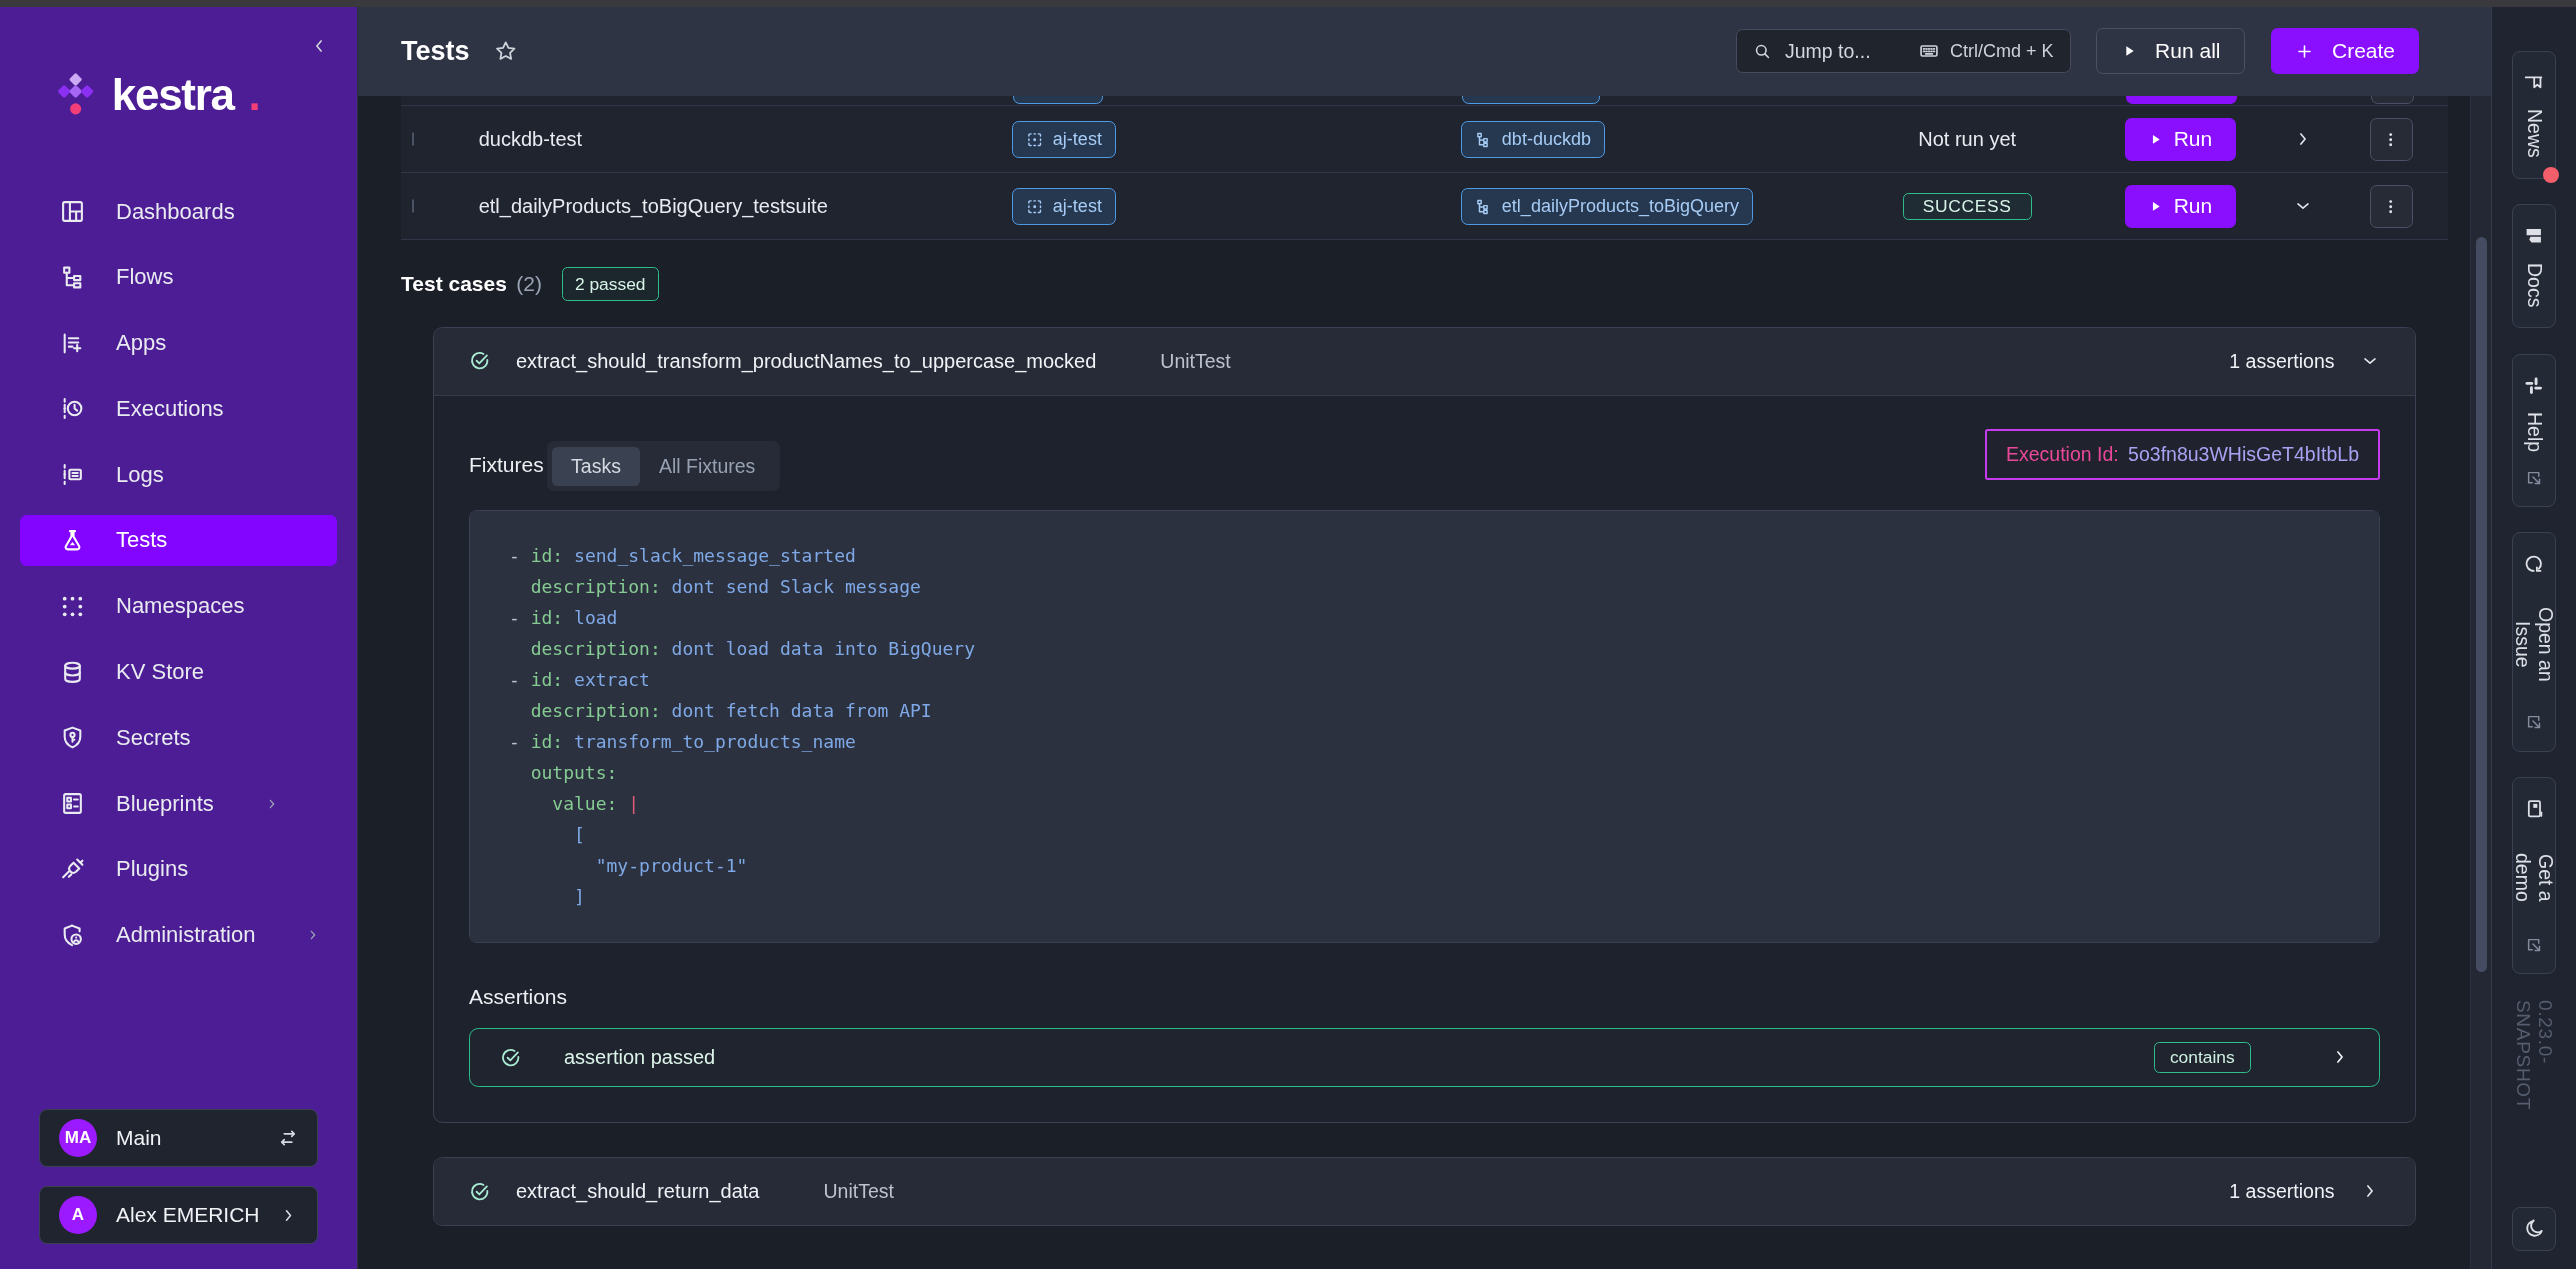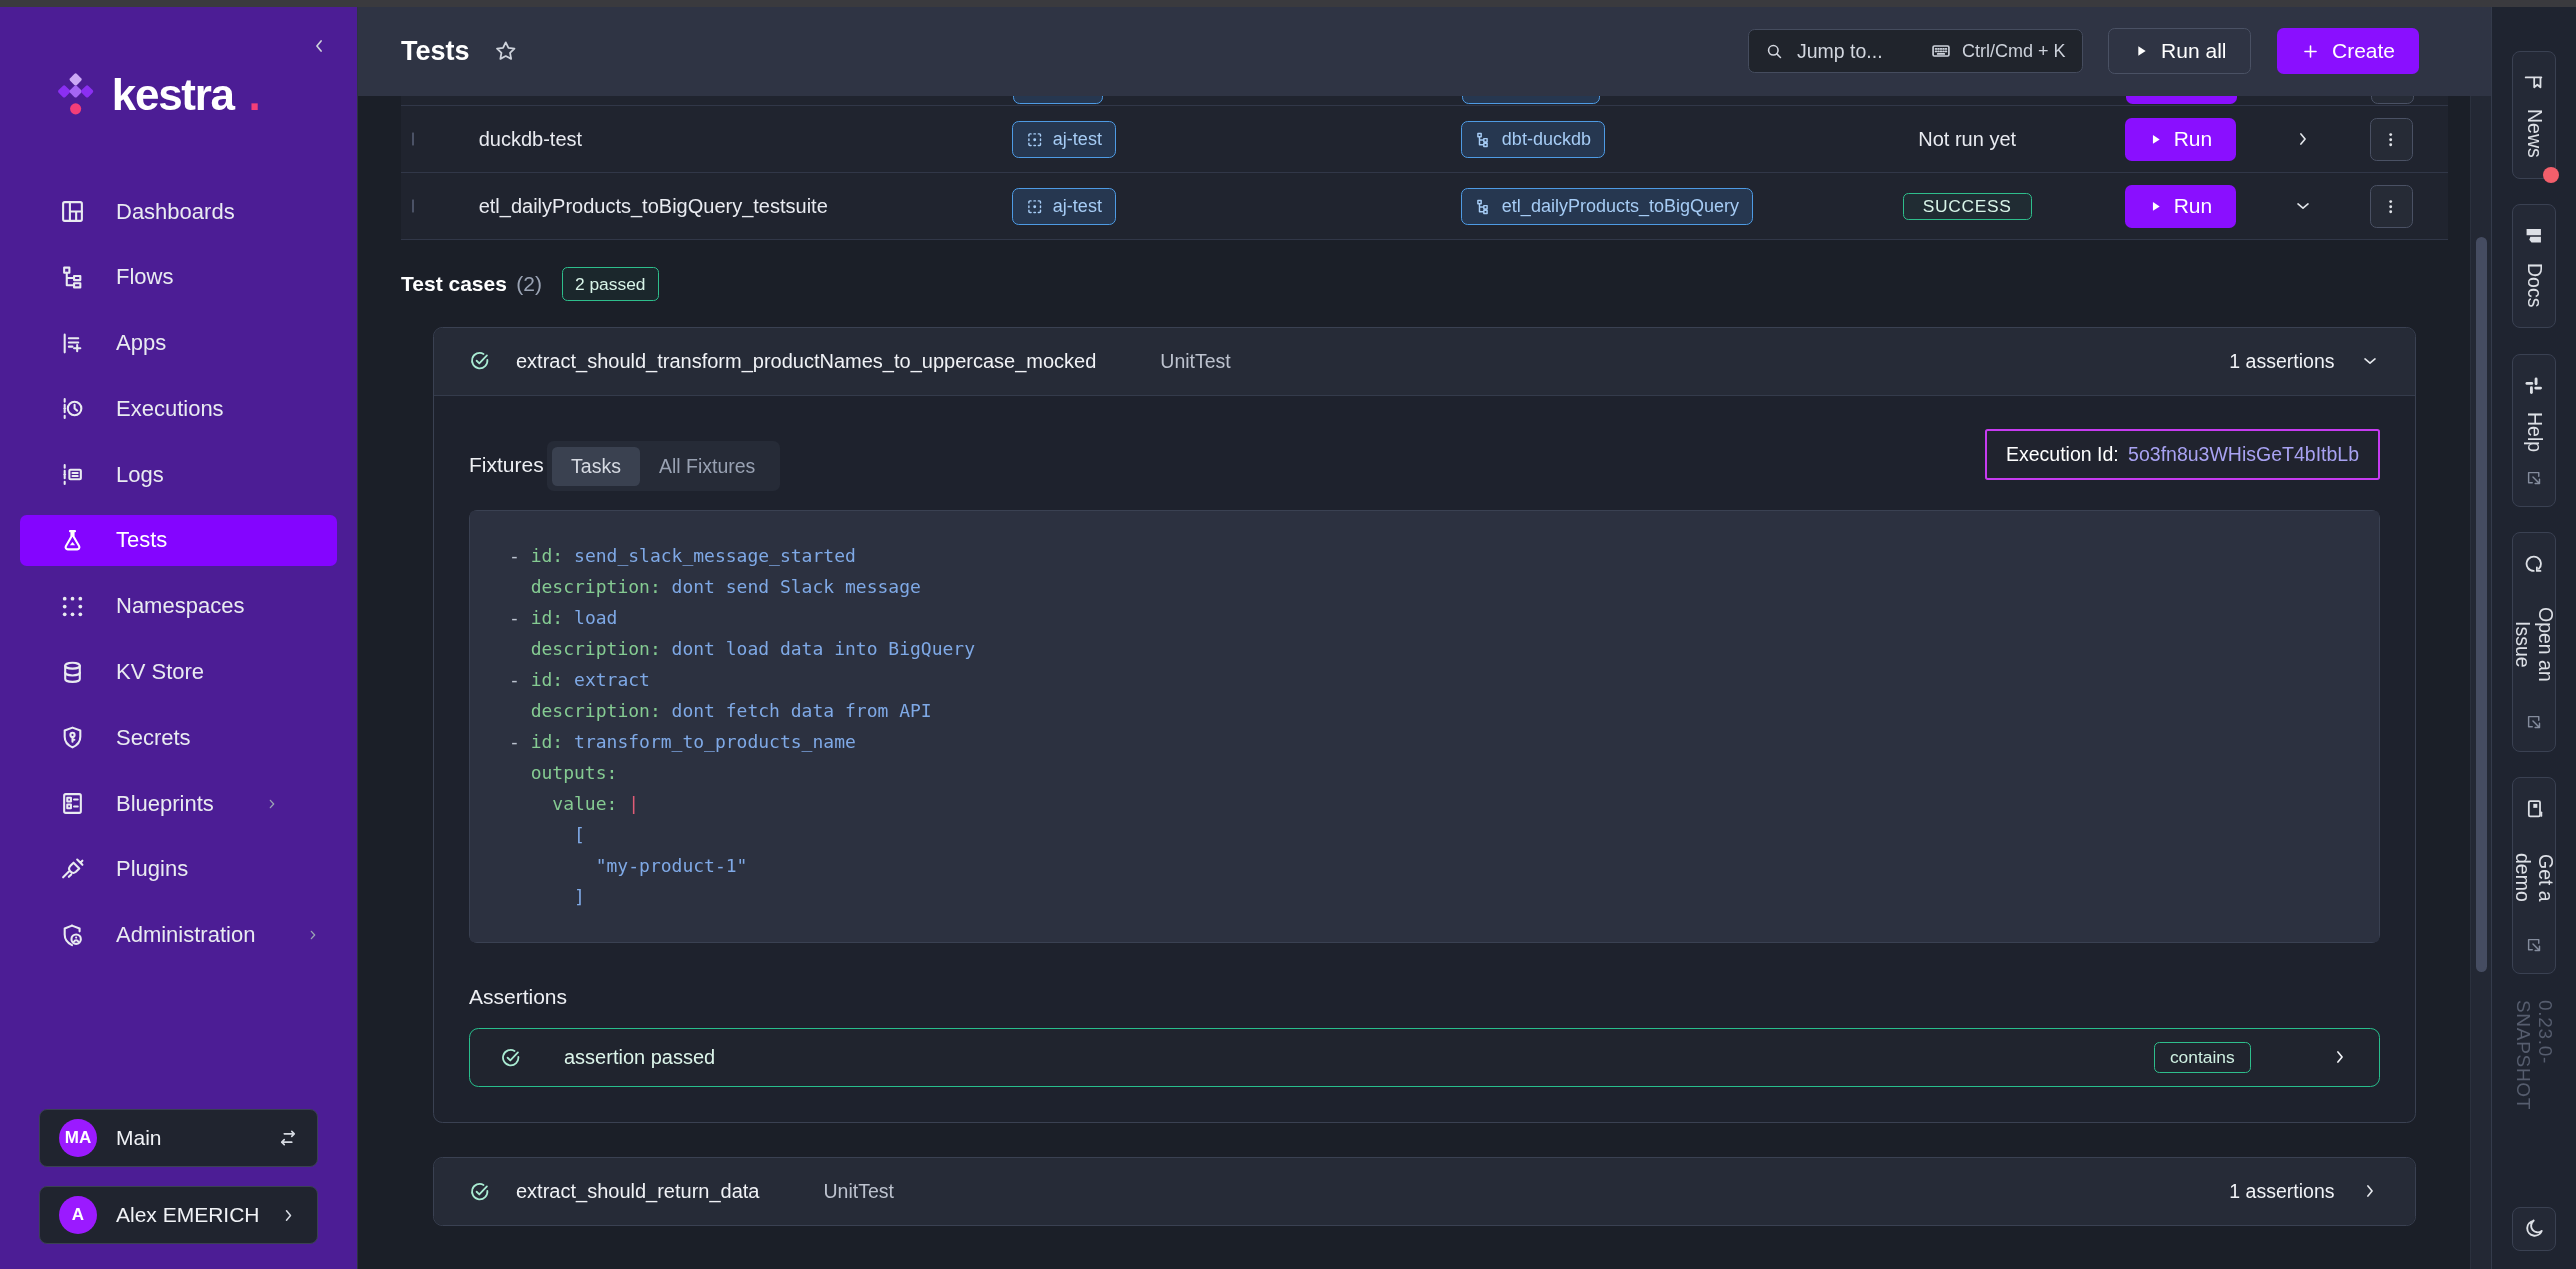--- a/index.html
+++ b/index.html
@@ -29,21 +29,21 @@
   .side-card-action { margin-left:auto; color:#d6dae2; }
 
   
   .main { flex:1; display:flex; flex-direction:column; position:relative; min-width:0; }
   .topbar { height:89px; background:#2f3444; display:flex; align-items:center; padding:0 72px 0 43px; gap:25.5px; flex:none; }
   .page-title { font-size:27px; font-weight:bold; color:#ffffff; }
   .star-btn { background:none; border:none; color:#cfd3dc; cursor:pointer; }
   .flex-spacer { flex:1; }
   .searchbox { width:335px; height:44px; background:#20242c; border:1.3px solid #454c5e; border-radius:6.7px; display:flex; align-items:center; padding:0 16px; gap:13.4px; font-size:19.5px; color:#d3d7df; cursor:text; }
   .search-shortcut { margin-left:auto; display:flex; align-items:center; gap:10.7px; color:#cdd2db; font-size:18px; }
-  .btn { height:46px; border-radius:6.7px; display:flex; align-items:center; gap:12px; padding:0 24px; font-size:21px; color:#ffffff; cursor:pointer; border:none; }
+  .btn { height:46px; border-radius:6.7px; display:flex; align-items:center; gap:18px; padding:0 24px; font-size:21px; color:#ffffff; cursor:pointer; border:none; }
   .btn-outline { border:1.3px solid #4a5164; background:transparent; }
   .btn-purple { background:#8A0FFF; }
 
   .content { flex:1; padding:0 43px; overflow:hidden; position:relative; }
   .scroll-track { position:absolute; top:89px; right:0; bottom:0; width:21px; background:#232834; border-left:0.7px solid #2b313e; }
   .scroll-thumb { position:absolute; top:141px; left:4.7px; width:11.4px; height:735px; border-radius:6px; background:#454c61; cursor:grab; }
 
   
   .clip-row { height:10.7px; overflow:hidden; position:relative; background:#20242f; border-bottom:1.3px solid #313748; }
   .frag { position:absolute; top:-34px; height:42px; border-radius:6.7px; }
@@ -84,21 +84,21 @@
   .case-type { font-size:19.5px; color:#bcc2ce; margin-left:64px; }
   .case-assert-count { margin-left:auto; font-size:19.5px; color:#f0f2f6; }
   .case-chevron { margin-left:25.5px; color:#e2e5ea; }
   .case-body { padding:29.5px 35px 35px; border-top:1.3px solid #343b4b; }
   .fx-row { display:flex; justify-content:space-between; align-items:flex-start; }
   .fx-label, .assert-label { font-size:21px; color:#eef0f4; }
   .tabs { display:inline-flex; background:#262b37; border-radius:6.7px; padding:5.4px; margin-top:16px; }
   .tab { font-size:19.5px; color:#98a1b2; padding:8px 19px; border-radius:5.4px; cursor:pointer; }
   .tab.active { background:#3a4150; color:#d6dae2; }
   .exec-box { border:2px solid #C63BF0; border-radius:2.7px; padding:12px 19px; font-size:19.5px; display:flex; gap:9.4px; margin-top:4px; background:#20232e; }
-  .exec-label { color:#ffffff; }
+  .exec-label { color:#ec4899; }
   .exec-id { color:#A8A2F2; cursor:pointer; }
   .fx-panel { margin-top:19px; border:1.3px solid #3a4152; border-radius:8px; }
   .codeblock { background:#2c3140; border-radius:4px; padding:29.5px 27px 29.5px 39px; font-family:"DejaVu Sans Mono", monospace; font-size:18px; line-height:31px; min-height:429px; }
   .code-line { white-space:pre; }
   .tok-key { color:#85CB92; }
   .tok-val { color:#7FA9E6; }
   .tok-dash { color:#bcc3cf; }
   .tok-pipe { color:#E05C76; }
   .assert-label { margin-top:42px; display:block; }
   .assert-row { margin-top:19px; border:1.3px solid #28BE8C; border-radius:9.4px; height:59px; display:flex; align-items:center; padding:0 29.5px; background:#20242e; }

